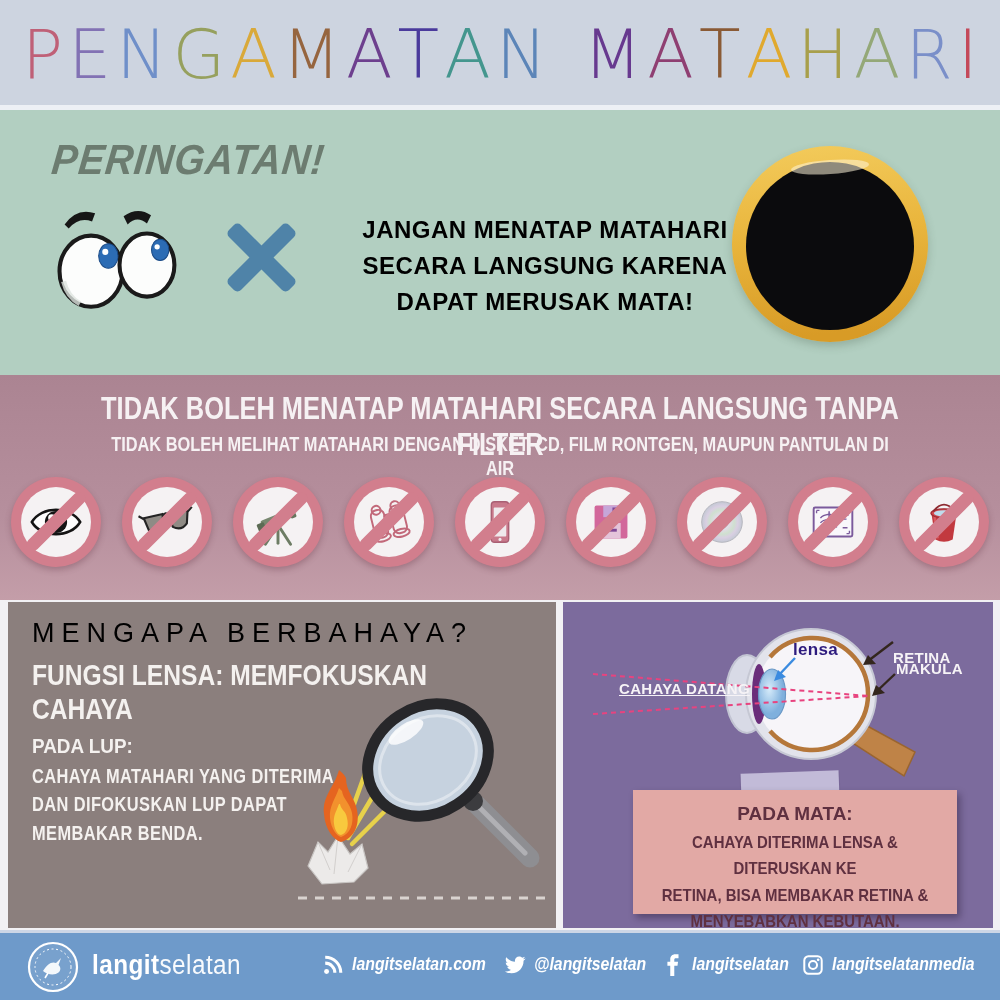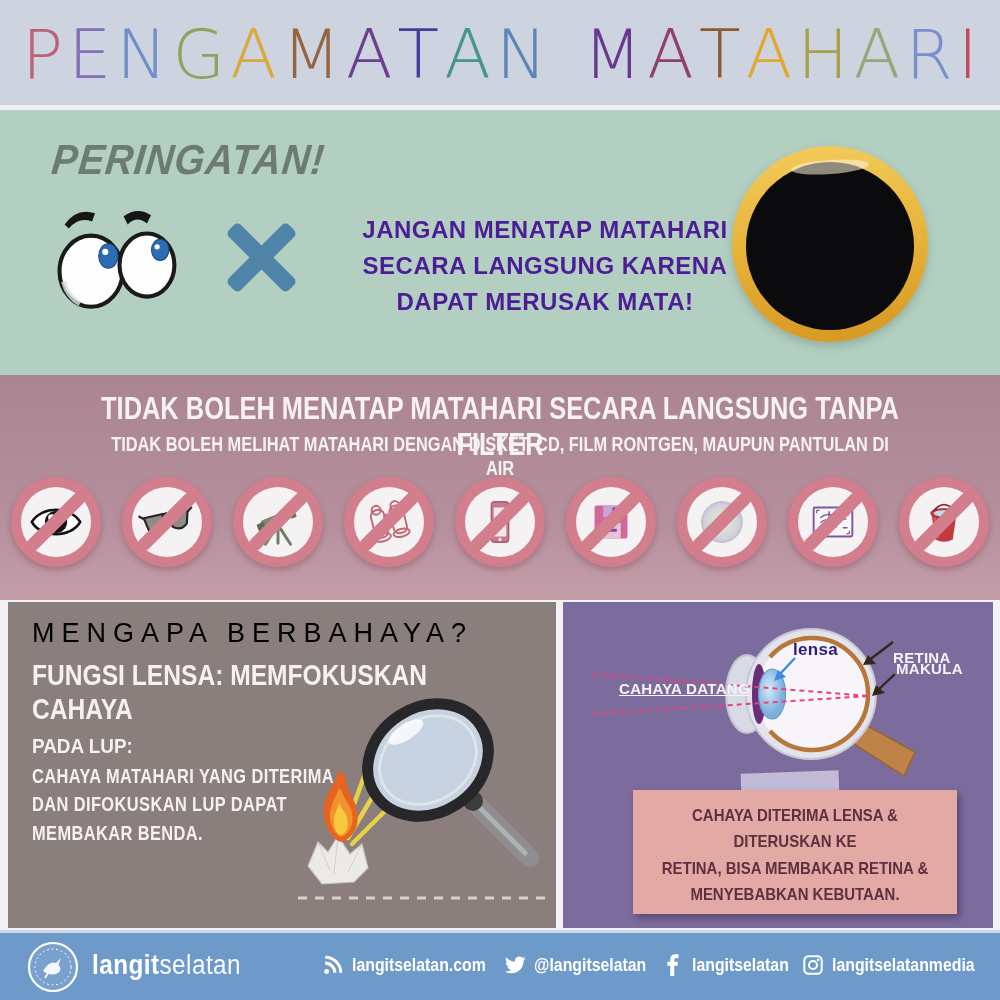--- a/index.html
+++ b/index.html
@@ -15,21 +15,21 @@
   .tletter{display:inline-block;}
   .tspace{width:26px;}
 
   
   .band-warning{position:absolute;left:0;top:110px;width:1000px;height:265px;background:#b2cfc1;}
   .peringatan{position:absolute;left:52px;top:26px;font-size:42px;font-weight:bold;font-style:italic;
               color:#6c7c70;letter-spacing:1px;transform:skewX(-6deg) scaleX(.92);transform-origin:left;}
   .eyes-svg{position:absolute;left:50px;top:88px;width:138px;height:122px;}
   .cross-svg{position:absolute;left:214px;top:100px;width:95px;height:95px;}
   .warn-msg{position:absolute;left:330px;top:102px;width:430px;text-align:center;
-            font-size:24px;font-weight:bold;color:#4c1d95;line-height:1.5;white-space:pre-line;letter-spacing:.5px;}
+            font-size:24px;font-weight:bold;color:#000000;line-height:1.5;white-space:pre-line;letter-spacing:.5px;}
   .eclipse{position:absolute;left:732px;top:36px;width:196px;height:196px;border-radius:50%;
            background:linear-gradient(175deg,#f2c959 4%,#e9b53c 45%,#d89b26 92%);
            box-shadow:0 4px 8px rgba(60,80,60,.25);}
   .eclipse-core{position:absolute;left:14px;right:14px;top:16px;bottom:12px;border-radius:50%;background:#0b0b0d;}
   .eclipse-hl{position:absolute;left:30%;top:7%;width:40%;height:7%;border-radius:50%;
               background:#fdf4d8;opacity:.55;transform:rotate(-4deg);}
 
   
   .band-proh{position:absolute;left:0;top:375px;width:1000px;height:257px;
              background:linear-gradient(180deg,#ab8492 0%,#b68f9d 55%,#c9a3ad 100%);}
@@ -74,21 +74,21 @@
 
   
   .footer{position:absolute;left:0;top:930px;width:1000px;height:70px;background:#6e9aca;
           border-top:3px solid #ccd6e6;box-sizing:border-box;}
   .seal{position:absolute;left:26px;top:7px;width:54px;height:54px;}
   .brand{position:absolute;left:92px;top:17px;font-size:27px;color:#ffffff;letter-spacing:.5px;
          transform:scaleX(.9);transform-origin:left;}
   .brand-bold{font-weight:bold;}
   .brand-light{font-weight:300;opacity:.95;}
   .footer-links{position:absolute;left:322px;right:32px;top:21px;display:flex;justify-content:space-between;align-items:center;}
-  .flink{display:flex;align-items:flex-end;gap:8px;cursor:pointer;}
+  .flink{display:flex;align-items:flex-start;gap:8px;cursor:pointer;font-style:italic;}
   .ficon{display:inline-block;width:22px;height:22px;}
   .ficon svg{width:22px;height:22px;display:block;}
   .ftext{color:#ffffff;font-weight:bold;font-size:18px;transform:scaleX(.88);transform-origin:left;white-space:nowrap;}
 </style>
 </head>
 <body>
 
 <div class="page">
 
   <div class="header">
@@ -325,20 +325,21 @@
         <polygon points="300,63 305,53 313,62" fill="#33261d"></polygon>
         <line x1="332" y1="72" x2="314" y2="89" stroke="#33261d" stroke-width="2.4"></line>
         <polygon points="309,94 313,83 322,91" fill="#33261d"></polygon>
       </svg>
       <div class="eye-lbl lbl-lensa">lensa</div>
       <div class="eye-lbl lbl-retina">RETINA</div>
       <div class="eye-lbl lbl-makula">MAKULA</div>
       <div class="eye-lbl lbl-cahaya">CAHAYA DATANG</div>
       <div class="tape"></div>
       <div class="note">
+        <div class="note-title">PADA MATA:</div>
         <div class="note-body">CAHAYA DITERIMA LENSA &amp; DITERUSKAN KE
 RETINA, BISA MEMBAKAR RETINA &amp;
 MENYEBABKAN KEBUTAAN.</div>
       </div>
     </div>
   </div>
 
   <div class="footer">
     <svg class="seal" viewBox="0 0 54 54">
       <circle cx="27" cy="27" r="24" stroke="#ffffff" stroke-width="2.2" fill="rgba(255,255,255,.07)"></circle>

